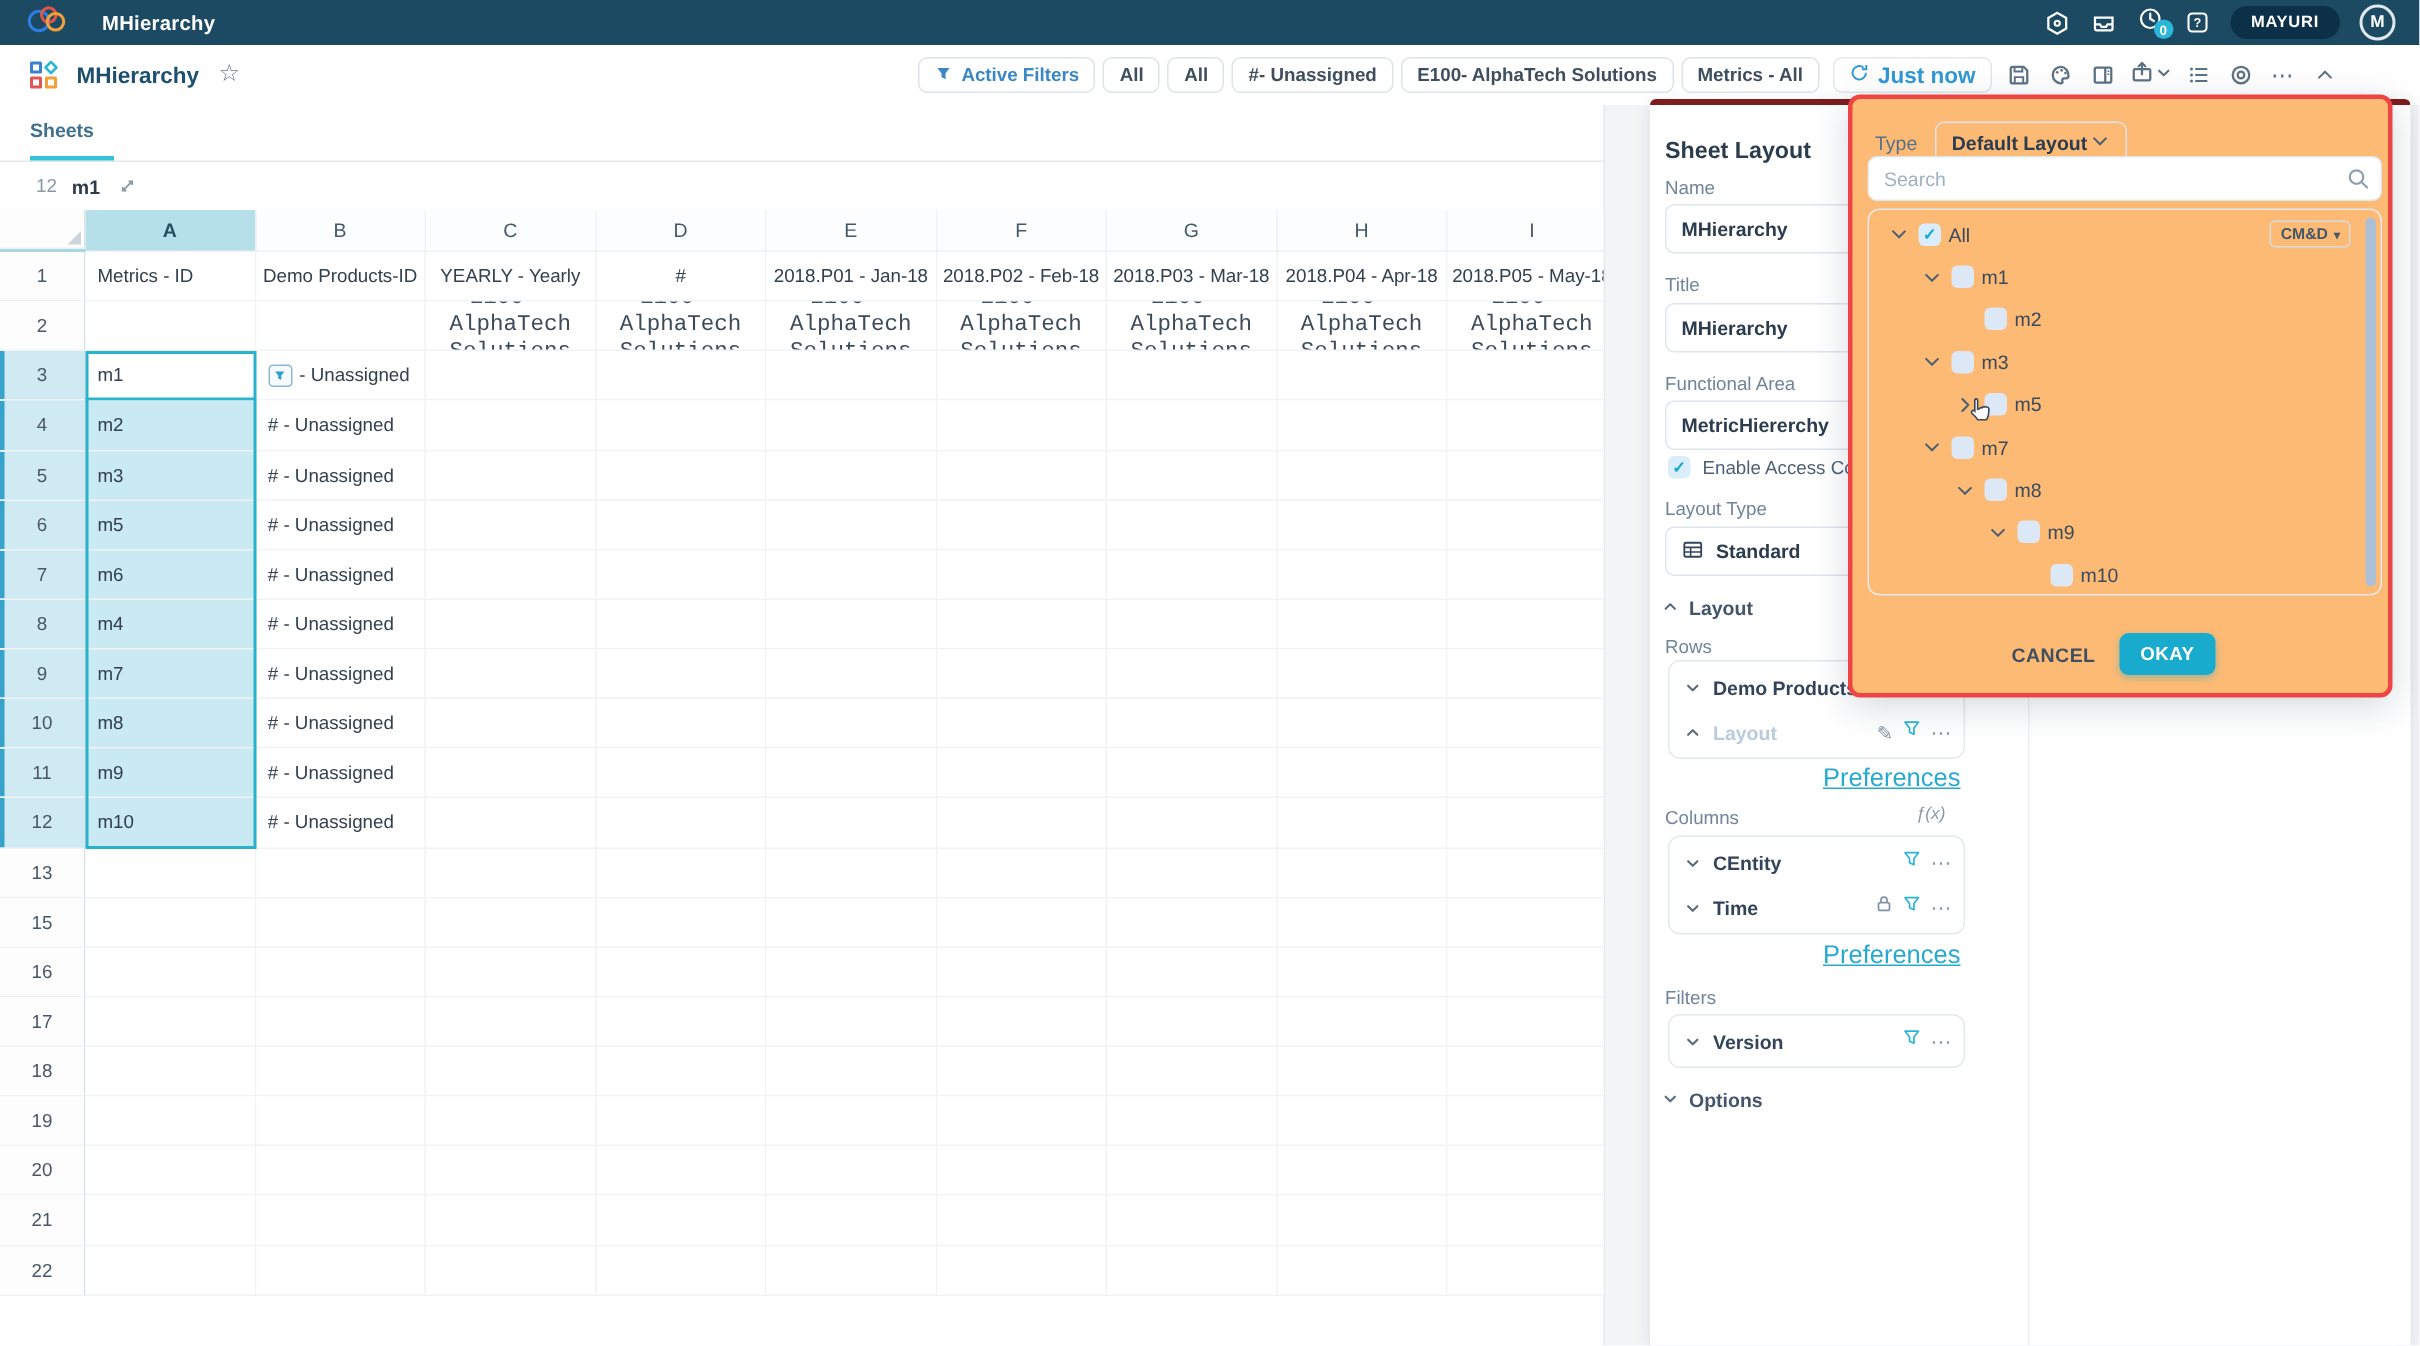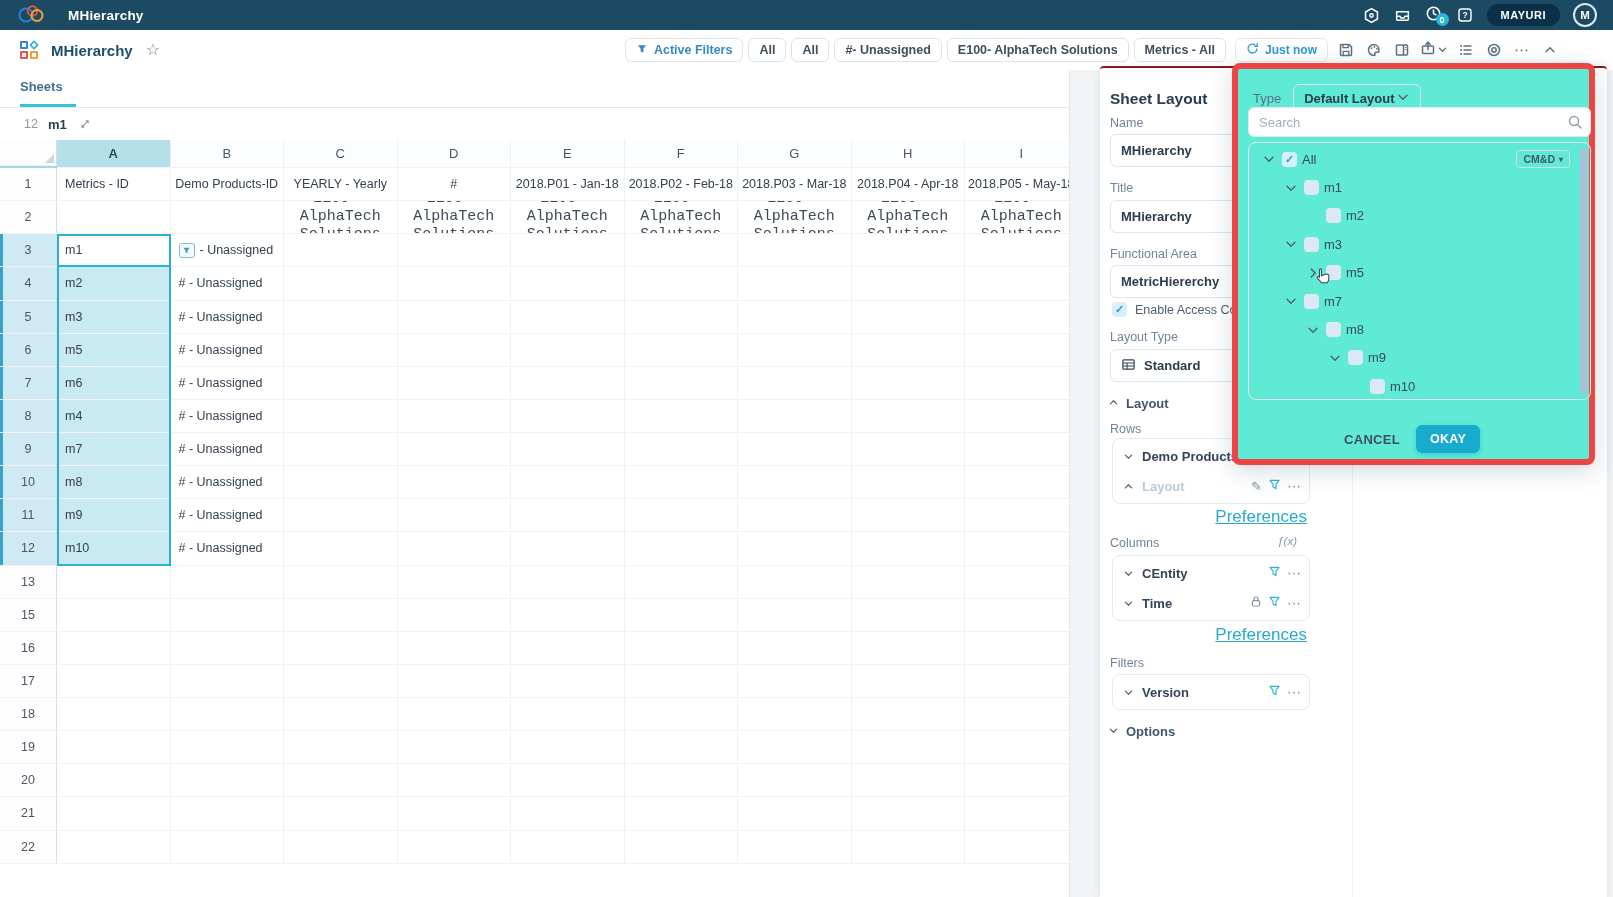--- a/index.html
+++ b/index.html
@@ -23,21 +23,21 @@
   .star-glyph { font-size:16px; color:#6b7c8c; cursor:pointer; line-height:1; }
   .appgrid { width:18px; height:18px; display:grid; grid-template-columns:8px 8px; grid-template-rows:8px 8px; gap:2px; }
   .appgrid span { display:block; border-radius:1px; }
   .ag-tl { border:2px solid #3b82d0; }
   .ag-tr { border:2px solid #2ab5d5; transform:rotate(45deg) scale(.86); }
   .ag-bl { border:2px solid #e25555; }
   .ag-br { border:2px solid #f0a13a; }
   .toolbar-right { position:absolute; right:53px; top:0; height:40px; display:flex; align-items:center; gap:5px; }
   .chip { height:24px; padding:0 10px; border:1px solid #dde3e8; border-radius:6px; display:flex; align-items:center; font-size:12.5px; font-weight:600; color:#3e4e5e; background:#fff; white-space:nowrap; cursor:pointer; }
   .chip-active { color:#3a87c8; gap:6px; }
-  .justnow { height:24px; padding:0 10px; border:1px solid #e3e8ec; border-radius:6px; display:flex; align-items:center; gap:6px; color:#2f99d6; font-size:12px; font-weight:600; margin-left:4px; cursor:pointer; }
+  .justnow { height:24px; padding:0 10px; border:1px solid #e3e8ec; border-radius:6px; display:flex; align-items:center; gap:6px; color:#2f99d6; font-size:15px; font-weight:600; margin-left:4px; cursor:pointer; }
   .ticon { width:20px; height:20px; display:flex; align-items:center; justify-content:center; cursor:pointer; margin-left:3px; }
   .exp-group { display:flex; align-items:center; gap:1px; margin-left:3px; cursor:pointer; }
   .more-glyph { font-size:15px; color:#5c7183; letter-spacing:1px; }
 
   
   .workspace { position:absolute; top:70px; left:0; right:0; bottom:0; background:#f2f4f6; }
   .sheet-pane { position:absolute; left:0; top:0; width:1070px; height:827px; background:#fff; border-right:1px solid #e4e8ec; z-index:2; }
   .tabs-row { height:38px; position:relative; border-bottom:1px solid #e4e8eb; }
   .sheets-tab { position:absolute; left:20px; top:0; width:56px; height:37px; line-height:34px; font-size:13px; font-weight:600; color:#40708f; border-bottom:3px solid #35c3d8; cursor:pointer; }
   .formula-bar { height:32px; display:flex; align-items:center; padding-left:24px; gap:10px; }
@@ -58,21 +58,21 @@
   .g-rowhead.sel { background:#cfeaf3; box-shadow:inset 3px 0 0 #35a3cc; }
   .g-body { position:relative; }
   .cell-left { justify-content:flex-start; padding-left:8px; }
   .g-r2 { font-size:15px; line-height:1.2; text-align:center; padding:0 6px; color:#3d4a59;font-family:Liberation Mono, monospace; }
   .a-tint { background:#c9e9f3; }
   .a-active { background:#fff; border-bottom:2px solid #2ab5cf; font-weight:400; }
   .sel-overlay { position:absolute; border:2px solid #29b2cc; pointer-events:none; }
   .bchip { display:inline-flex; align-items:center; justify-content:center; width:16px; height:15px; border:1px solid #8fb6cf; border-radius:3px; background:#f4fafd; margin-right:5px; flex:none; }
 
   
-  .panel { position:absolute; left:1100px; top:-4px; width:507px; height:831px; background:#fff; border-top:2px solid #7f1d1d; border-radius:4px 4px 0 0; box-shadow:0 2px 10px rgba(40,60,80,.10); z-index:3;text-decoration:underline; }
+  .panel { position:absolute; left:1100px; top:-4px; width:507px; height:831px; background:#fff; border-top:4px solid #7f1d1d; border-radius:4px 4px 0 0; box-shadow:0 2px 10px rgba(40,60,80,.10); z-index:3;text-decoration:underline; }
   .panel-divider { position:absolute; left:252px; top:6px; bottom:0; width:1px; background:#edf0f3; }
   .panel-form { position:absolute; left:10px; top:0; width:242px; height:100%; }
   .pf-abs { position:absolute; left:0; }
   .panel-title { font-size:15.5px; font-weight:700; color:#2b3c4e; }
   .lbl { font-size:12.5px; color:#70849b; }
   .pinput { width:200px; height:33px; border:1px solid #dfe5ec; border-radius:6px; font-family:"Liberation Sans",sans-serif; font-size:13px; font-weight:600; color:#2b3c4e; padding:0 10px; outline:none; background:#fff; }
   .cbrow { display:flex; align-items:center; gap:8px; }
   .cb { width:15px; height:15px; border-radius:4px; background:#dde8f6; display:flex; align-items:center; justify-content:center; font-size:11px; font-weight:700; color:transparent; flex:none; cursor:pointer; }
   .cb.checked { background:#d9eefa; color:#17a9cf; }
   .cb-label { font-size:12.5px; color:#4e6077; white-space:nowrap; }
@@ -83,21 +83,21 @@
   .fchev { width:14px; display:flex; align-items:center; justify-content:center; flex:none; }
   .flabel { font-size:13px; font-weight:600; color:#33445a; flex:1 1 auto; white-space:nowrap; overflow:hidden; }
   .flabel.muted { color:#b9cbdc; }
   .ficons { display:flex; align-items:center; gap:6px; flex:none; }
   .fglyph { font-size:13px; color:#7f93a6; line-height:1; cursor:pointer; }
   .fmore { font-size:14px; color:#8a9aa9; line-height:1; cursor:pointer; }
   .prefs { font-size:17px; color:#27a9d2; text-decoration:underline; cursor:pointer; }
   .fx { font-size:11.5px; font-style:italic; color:#8a9aa9; }
 
   
-  .popup { position:absolute; left:1232px; top:-7px; width:363px; height:402px; background:#5eead4; border:6px solid #ef4444; border-radius:8px; box-shadow:0 6px 24px rgba(30,50,70,.18); z-index:10; }
+  .popup { position:absolute; left:1232px; top:-7px; width:363px; height:402px; background:#fdba74; border:3px solid #ef4444; border-radius:8px; box-shadow:0 6px 24px rgba(30,50,70,.18); z-index:10; }
   .type-row { position:absolute; left:15px; top:15px; display:flex; align-items:center; gap:12px; }
   .type-lbl { font-size:13px; color:#5a7089; }
   .type-select { width:128px; height:29px; border:1px solid #dde3ea; border-radius:6px; display:flex; align-items:center; justify-content:space-between; padding:0 10px; font-size:13px; font-weight:600; color:#2b3c4e; cursor:pointer; }
   .search-wrap { position:absolute; left:10px; top:38px; width:343px; }
   .search-input { width:100%; height:30px; border:1px solid #e2e7ee; border-radius:6px; font-family:"Liberation Sans",sans-serif; font-size:13px; color:#3c4c5e; padding:0 30px 0 10px; outline:none; }
   .search-input::placeholder { color:#9fb0c0; }
   .search-ic { position:absolute; right:8px; top:7px; width:16px; height:16px; }
   .tree-box { position:absolute; left:10px; top:73px; width:343px; height:258px; border:1px solid #e4e9ef; border-radius:8px; overflow:hidden; padding-top:2px; }
   .tree-row { height:28.4px; display:flex; align-items:center; gap:5px; cursor:pointer; }
   .t-chev { width:16px; display:flex; align-items:center; justify-content:center; flex:none; }

